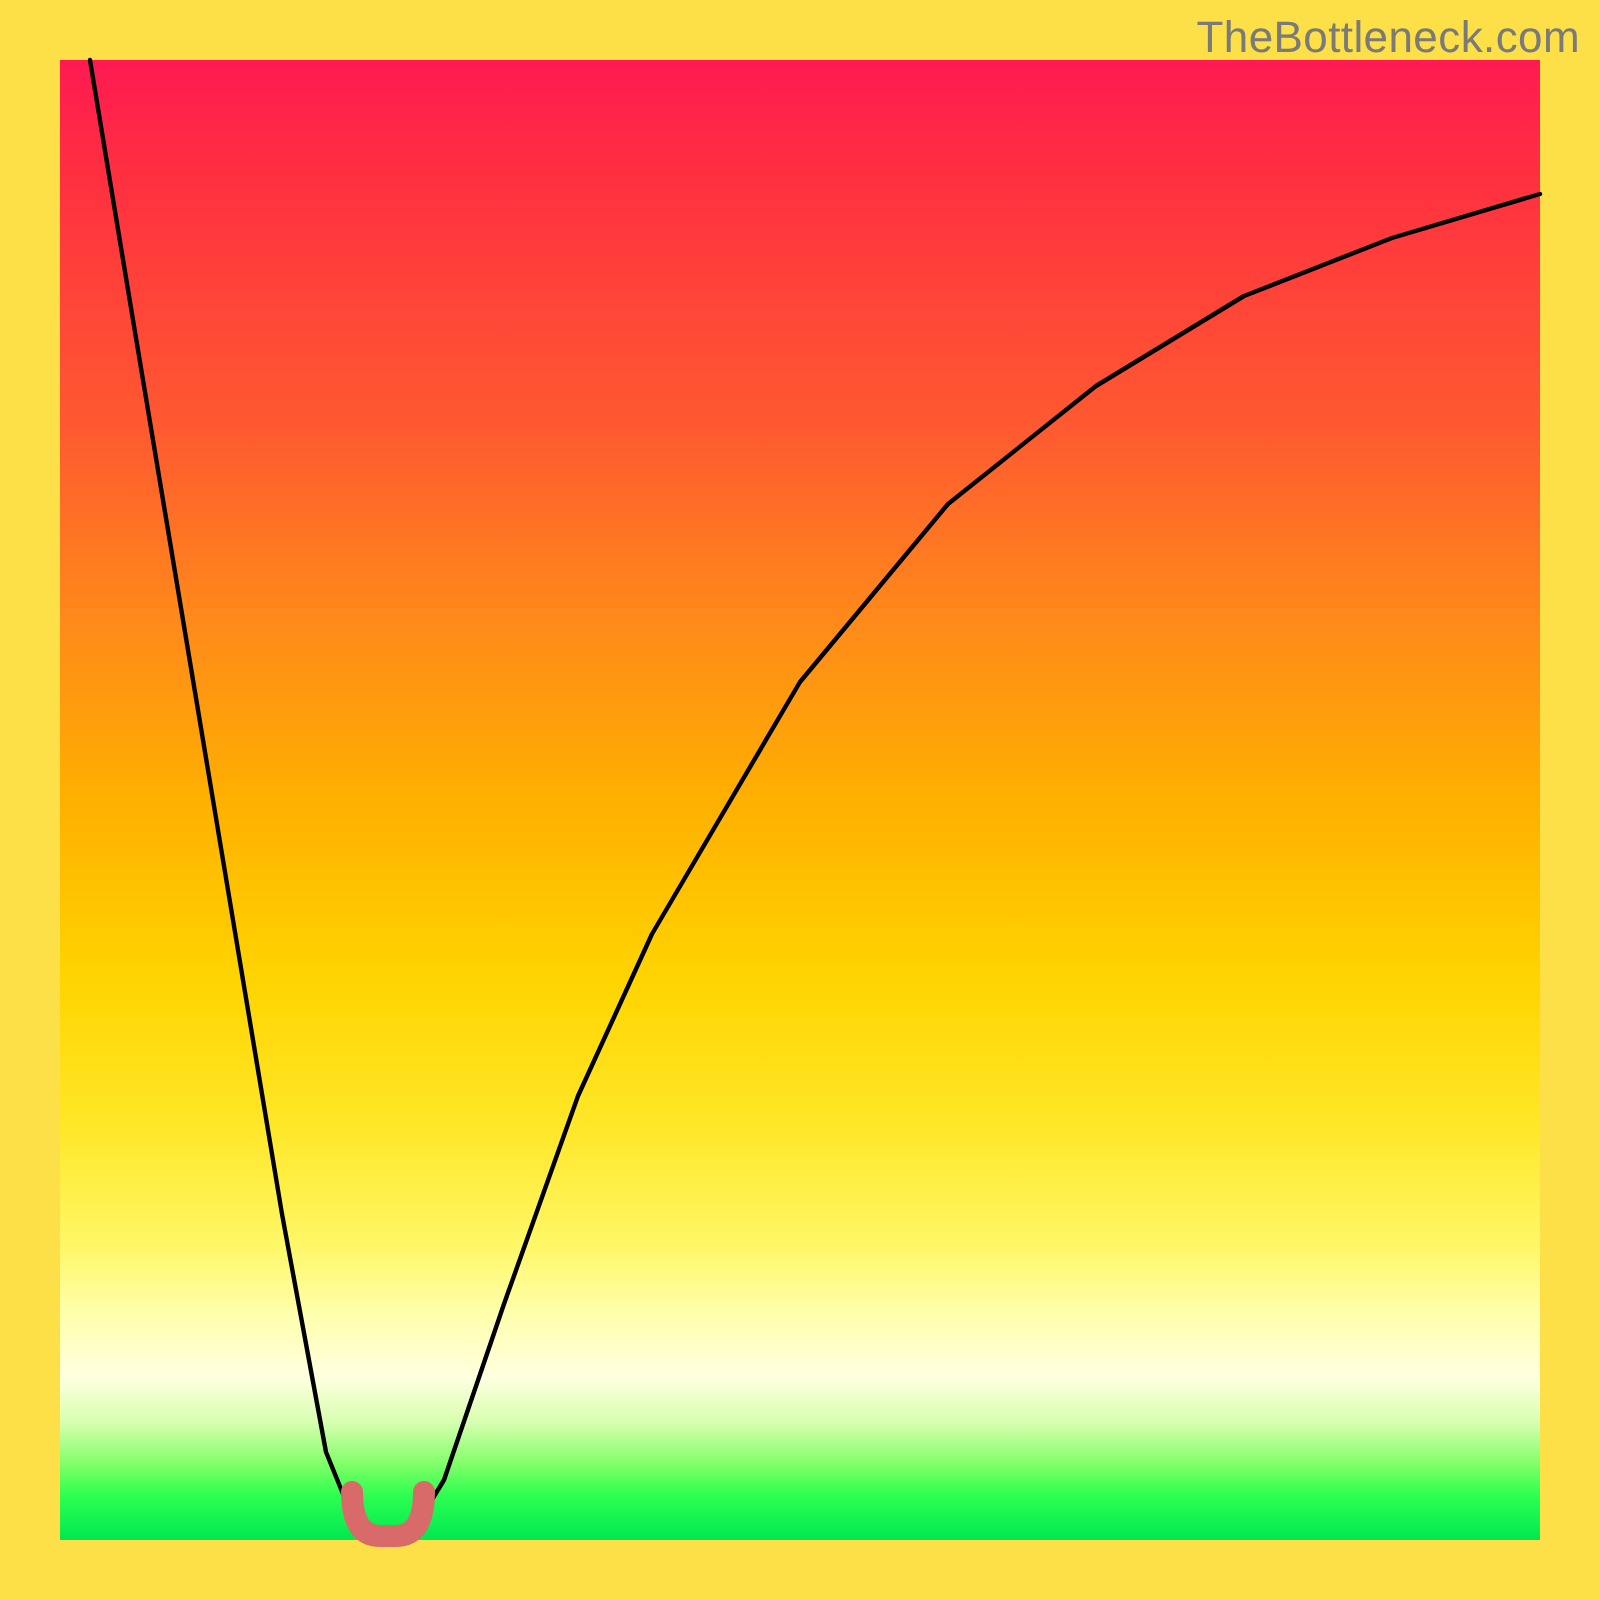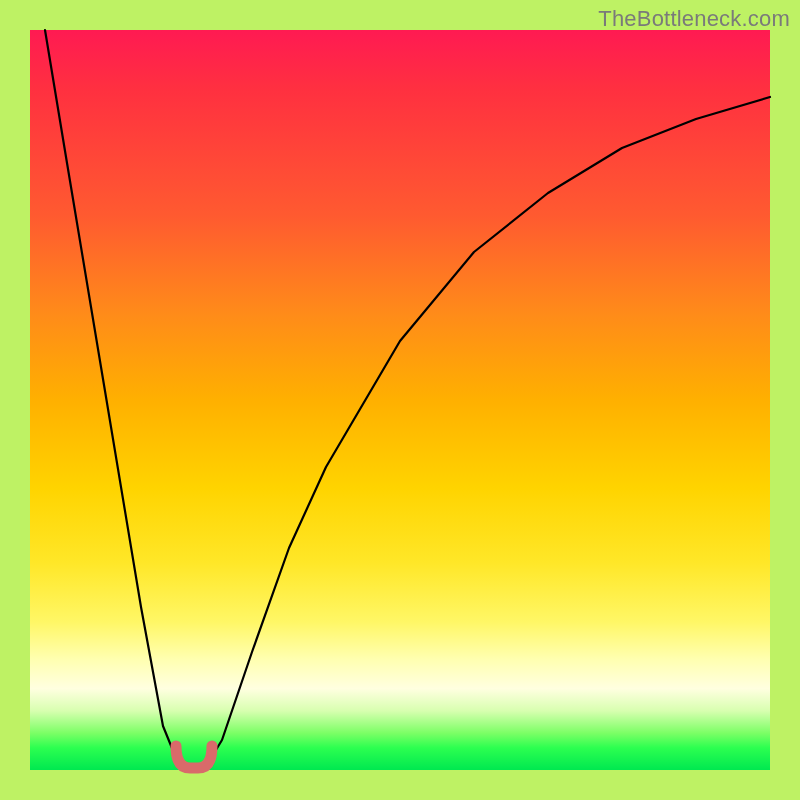--- a/index.html
+++ b/index.html
@@ -10,21 +10,21 @@
     overflow: hidden;
     background: #000;
     font-family: Arial, Helvetica, sans-serif;
   }
   .frame {
     position: absolute;
     left: 0;
     top: 0;
     width: 800px;
     height: 800px;
-    background: #bef264;
+    background: #fde047;
   }
   .plot {
     position: absolute;
     left: 30px;
     top: 30px;
     width: 740px;
     height: 740px;
     
     background: linear-gradient(
       to bottom,

